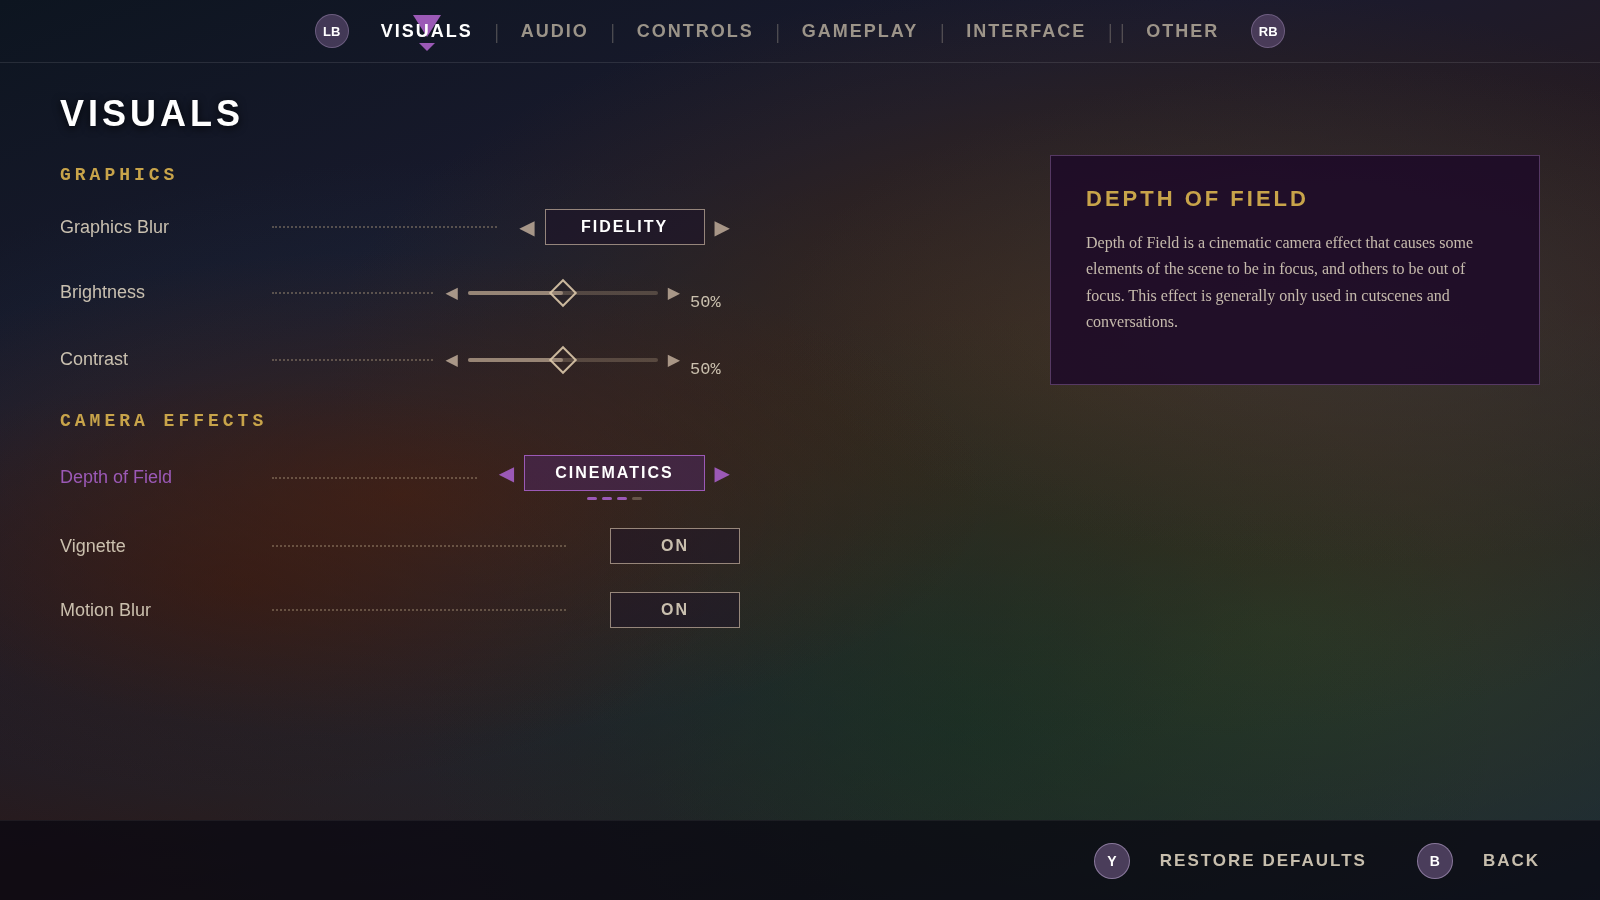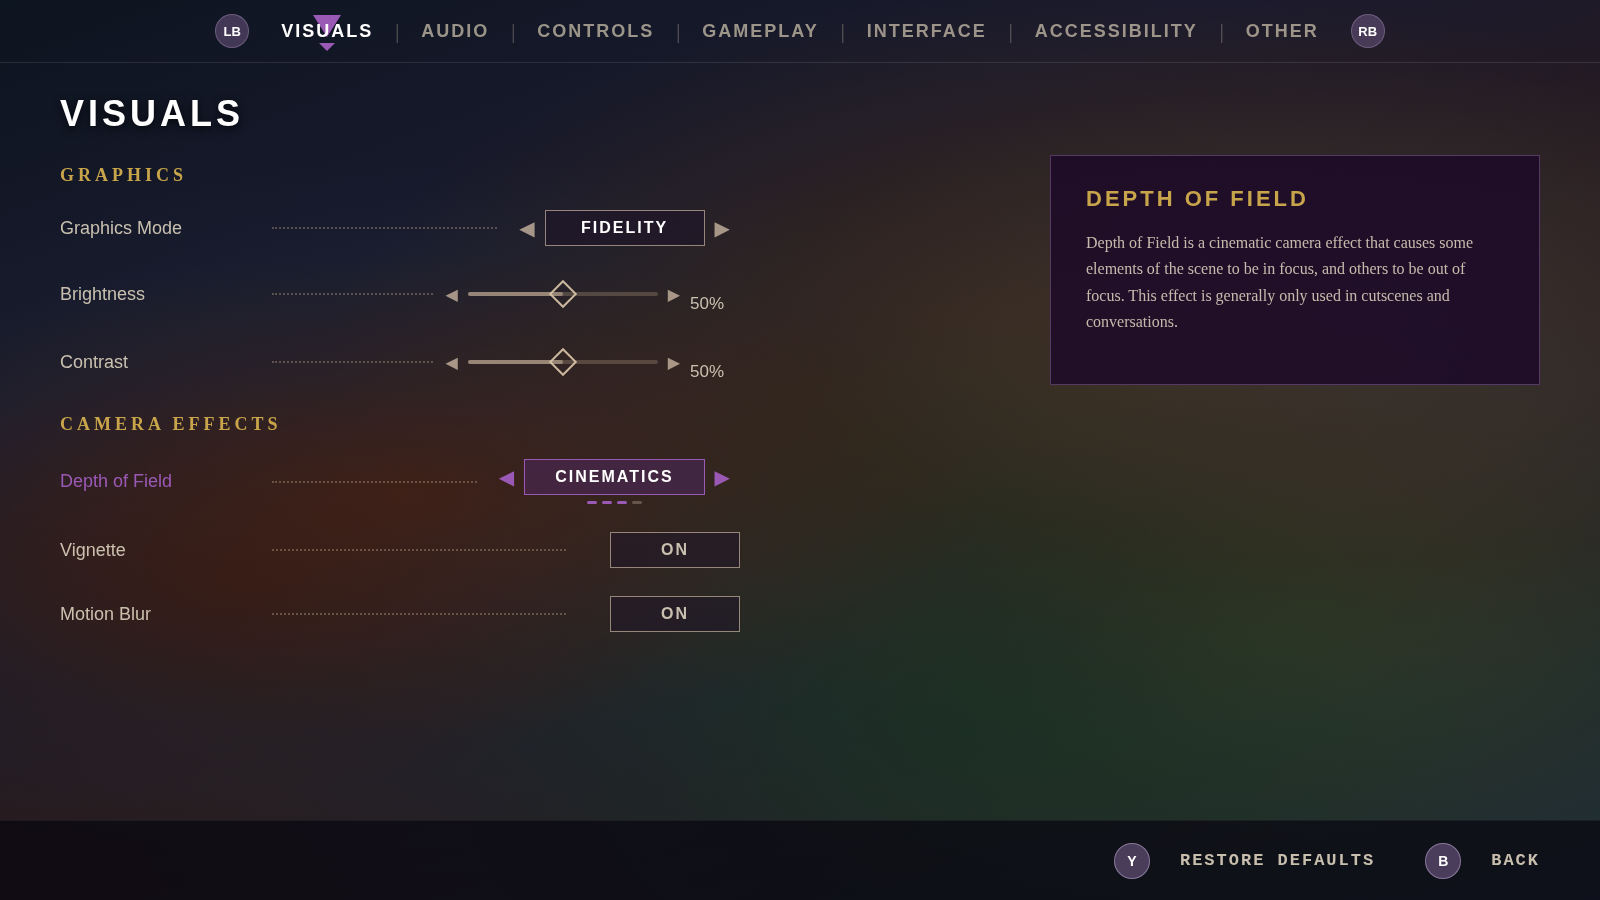--- a/index.html
+++ b/index.html
@@ -138,21 +138,21 @@
     
     .settings-area {
       padding: 0 60px;
       width: 800px;
     }
 
     .section-header {
       color: #c8a44a;
       font-size: 18px;
       letter-spacing: 4px;
-      font-family: Liberation Serif, serif;
+      font-family: Liberation Mono, monospace;
       font-weight: bold;
       margin-bottom: 24px;
       margin-top: 10px;
     }
 
     .setting-row {
       display: flex;
       align-items: center;
       margin-bottom: 28px;
       position: relative;
@@ -250,21 +250,21 @@
     }
 
     .slider-arrow-right {
       color: rgba(200, 180, 160, 0.8);
       font-size: 16px;
     }
 
     .slider-value {
       color: rgba(220, 210, 190, 0.9);
       font-size: 17px;
-      font-family: Liberation Sans, sans-serif;
+      font-family: Liberation Mono, monospace;
       min-width: 50px;
       margin-top: 20px;
     }
 
     
     .toggle-control {
       display: flex;
       align-items: center;
       padding-left: 32px;
     }
@@ -354,21 +354,21 @@
       font-size: 14px;
       font-weight: bold;
       font-family: sans-serif;
       flex-shrink: 0;
     }
 
     .bottom-btn-label {
       color: rgba(220, 210, 190, 0.9);
       font-size: 17px;
       letter-spacing: 2px;
-      font-family: Liberation Mono, monospace;
+      font-family: Liberation Sans, sans-serif;
       font-weight: bold;
       text-transform: uppercase;
       padding-left: 16px;
     }
 
     .selector-wrapper {
       position: relative;
       display: inline-flex;
       flex-direction: column;
       align-items: center;
@@ -392,35 +392,34 @@
 
     <span class="nav-separator">|</span>
     <div class="nav-tab">AUDIO</div>
     <span class="nav-separator">|</span>
     <div class="nav-tab">CONTROLS</div>
     <span class="nav-separator">|</span>
     <div class="nav-tab">GAMEPLAY</div>
     <span class="nav-separator">|</span>
     <div class="nav-tab">INTERFACE</div>
     <span class="nav-separator">|</span>
-    <div class="nav-tab">ACCESSIBILITY</div>
     <span class="nav-separator">|</span>
     <div class="nav-tab">OTHER</div>
 
     <div class="nav-btn">RB</div>
   </nav>
 
   <h1 class="page-title">VISUALS</h1>
 
   <div class="settings-area">
 
     <div class="section-header">GRAPHICS</div>
 
     <div class="setting-row">
-      <span class="setting-label">Graphics Mode</span>
+      <span class="setting-label">Graphics Blur</span>
       <div class="setting-dots"></div>
       <div class="selector-control">
         <span class="selector-arrow">◀</span>
         <div class="selector-value">FIDELITY</div>
         <span class="selector-arrow">▶</span>
       </div>
     </div>
 
     <div class="setting-row">
       <span class="setting-label">Brightness</span>

